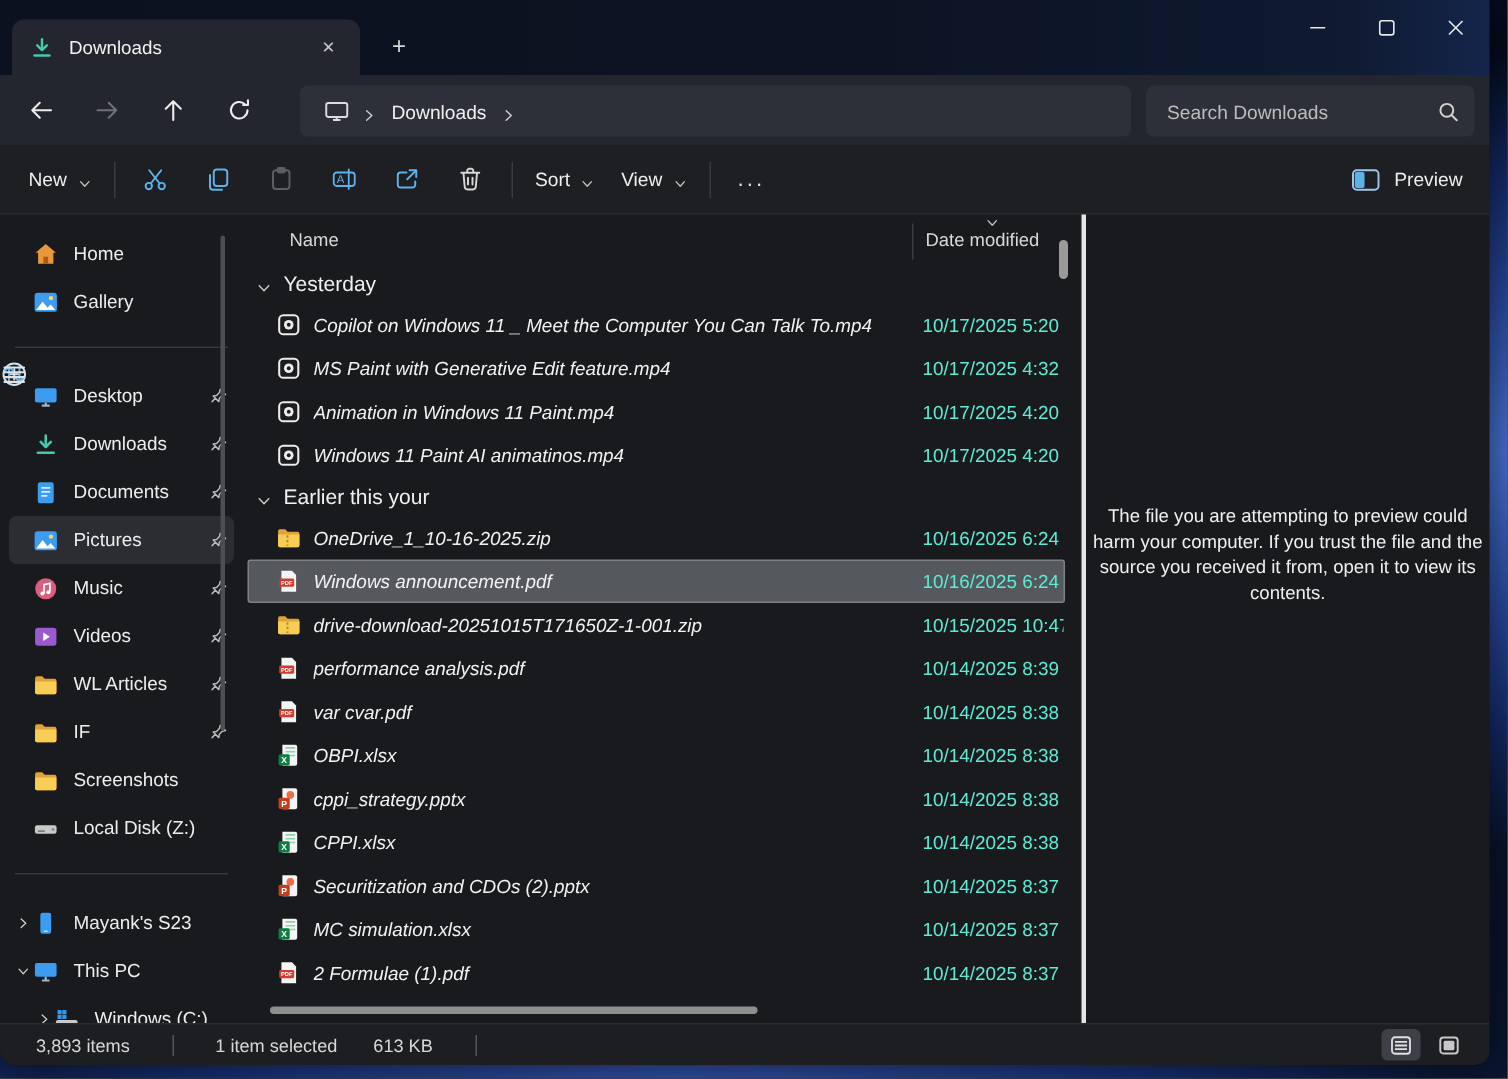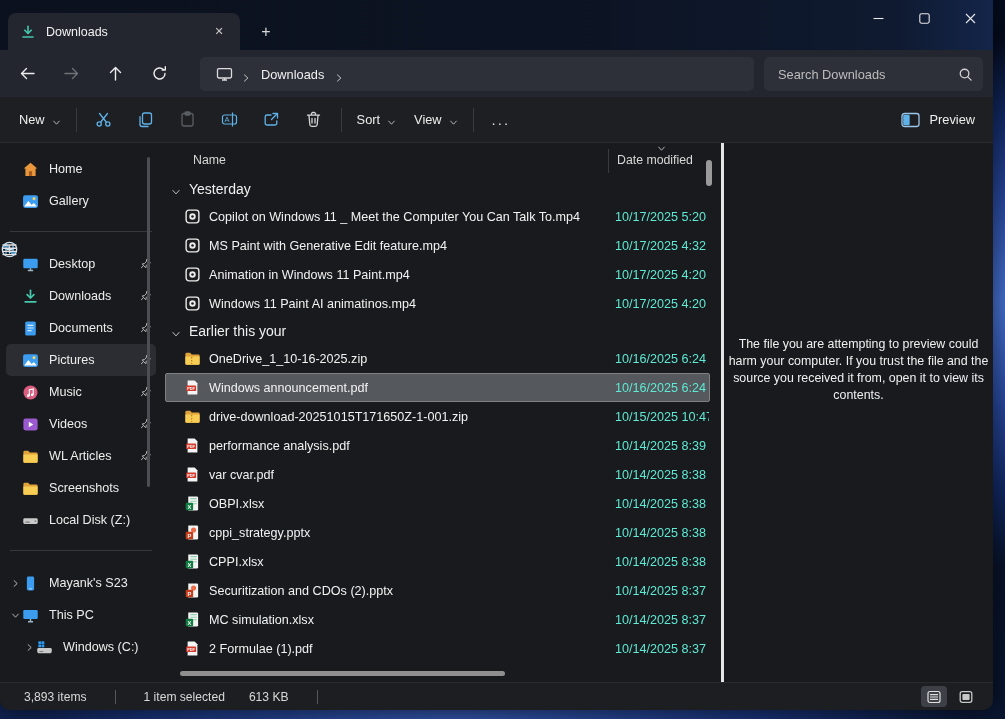--- a/index.html
+++ b/index.html
@@ -77,21 +77,21 @@
   .coldiv { position:absolute; left:443px; top:2px; width:1px; height:24px; background:#3a3b40; }
   .coldate { position:absolute; left:452px; top:6px; }
   .sortcaret { position:absolute; left:492px; top:-5px; width:9px; height:9px; }
   .rows { position:absolute; left:0; top:33px; width:545px; }
   .grouprow { height:26px; display:flex; align-items:center; color:#f0f0f0; font-size:14px; }
   .grouprow .gchev { width:10px; height:10px; margin:0 8px 0 6px; }
   .frow { height:29px; display:flex; align-items:center; font-size:12.6px; color:#f2f2f2; position:relative;
     border:1px solid transparent; border-radius:2px; }
   .frow.selected { background:#55585c; border-color:#7e8084; }
   .frow .icn { width:17px; height:17px; margin:0 8px 0 18px; flex:0 0 auto; }
-  .frow .fname { flex:1; white-space:nowrap; overflow:hidden; }
+  .frow .fname { flex:1; white-space:nowrap; overflow:hidden;font-style:italic; }
   .frow .fdate { width:94px; flex:0 0 auto; white-space:nowrap; overflow:hidden; color:#5eead4; }
   .vscroll { position:absolute; left:541px; top:17px; width:6px; height:26px; background:#9a9a9a; border-radius:3px; }
   .hscroll-track { position:absolute; left:0; top:527px; width:540px; height:7px; }
   .hscroll { position:absolute; left:15px; top:1px; width:325px; height:5px; background:#8f8f8f; border-radius:3px; }
 
   .previewpane { position:absolute; left:721px; top:0; width:272px; height:539px; border-left:3px solid #e5e5e5;
     display:flex; align-items:center; justify-content:center; }
   .preview-msg { color:#f0f0f0; font-size:12.4px; line-height:17px; text-align:center; width:262px; margin-top:-85px; }
 
   
@@ -403,20 +403,33 @@
                 <path d="M9.3 2.2 13.8 6.7l-2.9.7-2.6 2.6-.5 3-3-3-3 3M4.8 10l-2-2 3-.5 2.6-2.6.7-2.9"></path>
               </g>
             </svg></span>
         </div>
         <div class="side-item">
           <span class="expander"></span>
           <span class="icn"><svg viewBox="0 0 16 16" width="100%" height="100%">
               <path d="M1.3 3.9a1.2 1.2 0 0 1 1.2-1.2h3.3l1.5 1.5h6.2a1.2 1.2 0 0 1 1.2 1.2v7.3a1.2 1.2 0 0 1-1.2 1.2H2.5a1.2 1.2 0 0 1-1.2-1.2Z" fill="#e0a33a"></path>
               <path d="M1.3 6h13.4v6.7a1.2 1.2 0 0 1-1.2 1.2H2.5a1.2 1.2 0 0 1-1.2-1.2Z" fill="#f7ce53"></path>
             </svg></span>
+          <span class="lbl">IF</span>
+          <span class="pin"><svg viewBox="0 0 16 16" width="100%" height="100%">
+              <g fill="none" stroke="#bdbdbd" stroke-width="1.3" stroke-linecap="round" stroke-linejoin="round">
+                <path d="M9.3 2.2 13.8 6.7l-2.9.7-2.6 2.6-.5 3-3-3-3 3M4.8 10l-2-2 3-.5 2.6-2.6.7-2.9"></path>
+              </g>
+            </svg></span>
+        </div>
+        <div class="side-item">
+          <span class="expander"></span>
+          <span class="icn"><svg viewBox="0 0 16 16" width="100%" height="100%">
+              <path d="M1.3 3.9a1.2 1.2 0 0 1 1.2-1.2h3.3l1.5 1.5h6.2a1.2 1.2 0 0 1 1.2 1.2v7.3a1.2 1.2 0 0 1-1.2 1.2H2.5a1.2 1.2 0 0 1-1.2-1.2Z" fill="#e0a33a"></path>
+              <path d="M1.3 6h13.4v6.7a1.2 1.2 0 0 1-1.2 1.2H2.5a1.2 1.2 0 0 1-1.2-1.2Z" fill="#f7ce53"></path>
+            </svg></span>
           <span class="lbl">Screenshots</span>
         </div>
         <div class="side-item">
           <span class="expander"></span>
           <span class="icn"><svg viewBox="0 0 16 16" width="100%" height="100%">
               <rect x="1.2" y="5.8" width="13.6" height="5.4" rx="1.4" fill="#c9c9c9"></rect>
               <rect x="3" y="8.9" width="4.5" height="1.1" rx="0.5" fill="#7c7c7c"></rect>
               <circle cx="12.6" cy="8.5" r="0.8" fill="#7c7c7c"></circle>
             </svg></span>
           <span class="lbl">Local Disk (Z:)</span>

